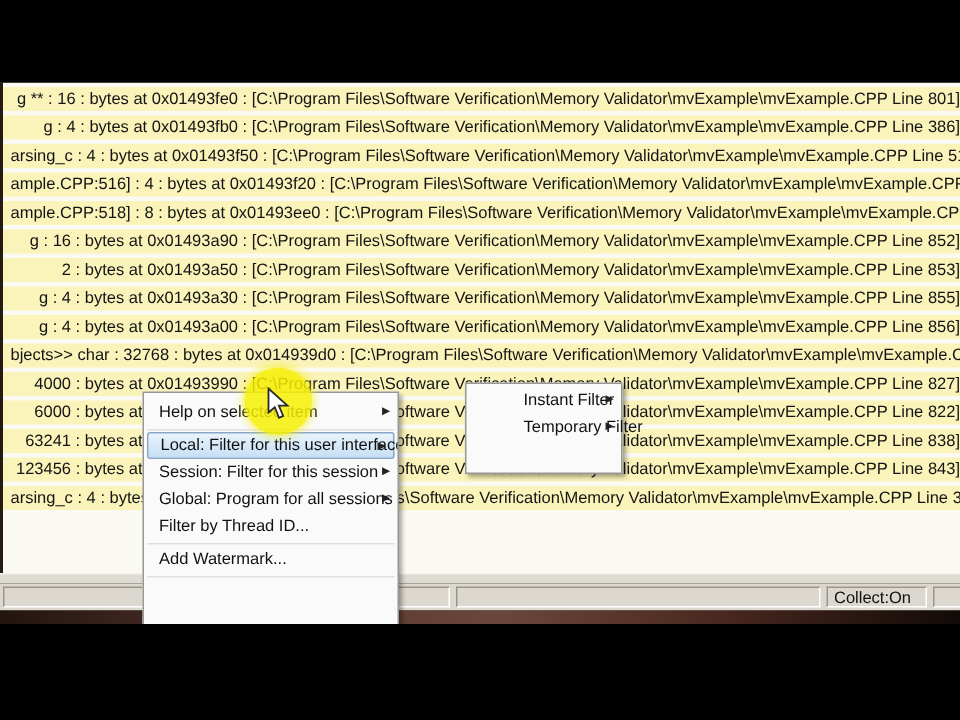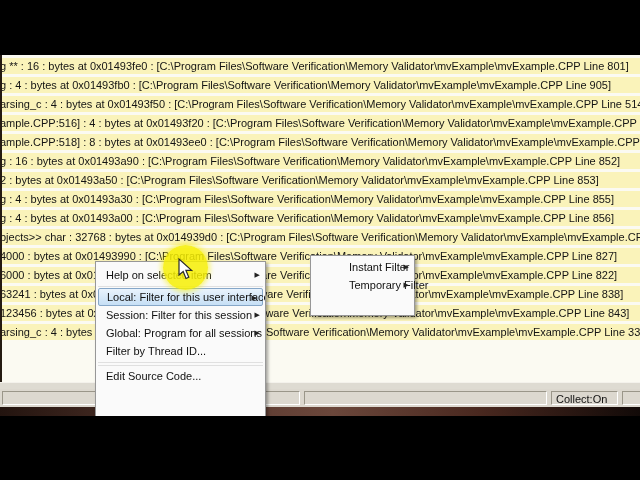--- a/index.html
+++ b/index.html
@@ -5,21 +5,21 @@
   * { margin:0; padding:0; box-sizing:border-box; }
   html,body { width:640px; height:480px; overflow:hidden; background:#6d6a63;
               font-family:"Liberation Sans", sans-serif; }
   #stage { position:relative; width:640px; height:480px; background:#000; }
 
   
   .list { position:absolute; left:0; top:55px; width:640px; height:327px;
           background:#fbfaf2; padding-top:3px; overflow:hidden; z-index:1; }
   .row { height:16px; margin:0 0 3px 0; background:#faf3ba; color:#141414;
          font-size:11px; line-height:16px; white-space:nowrap; overflow:hidden;
-         padding-left:0; }
+         padding-left:7px;text-align:right; }
   .left-crop { position:absolute; left:0; top:55px; width:2px; height:327px;
                background:#241a12; z-index:2; }
 
   
   .hstrip { position:absolute; left:0; top:382px; width:640px; height:7px;
             background:#dedbd2; border-top:1px solid #f4f2ec; z-index:2; }
   .statusbar { position:absolute; left:0; top:389px; width:640px; height:18px;
                background:#dcd8cf; z-index:2; }
   .panel { position:absolute; top:2px; height:14px; background:#dcd8cf;
            border:1px solid; border-color:#9a9689 #ffffff #ffffff #9a9689;
@@ -56,21 +56,21 @@
   .lb-top { position:absolute; left:0; top:0; width:640px; height:55px; background:#000; z-index:9; }
   .lb-bottom { position:absolute; left:0; top:416px; width:640px; height:64px; background:#000; z-index:9; }
 </style>
 </head>
 <body>
 
 <div id="stage">
 
   <div class="list">
     <div class="row">g ** : 16 : bytes at 0x01493fe0 : [C:\Program Files\Software Verification\Memory Validator\mvExample\mvExample.CPP Line 801]</div>
-    <div class="row">g : 4 : bytes at 0x01493fb0 : [C:\Program Files\Software Verification\Memory Validator\mvExample\mvExample.CPP Line 905]</div>
+    <div class="row">g : 4 : bytes at 0x01493fb0 : [C:\Program Files\Software Verification\Memory Validator\mvExample\mvExample.CPP Line 386]</div>
     <div class="row">arsing_c : 4 : bytes at 0x01493f50 : [C:\Program Files\Software Verification\Memory Validator\mvExample\mvExample.CPP Line 514]</div>
     <div class="row">ample.CPP:516] : 4 : bytes at 0x01493f20 : [C:\Program Files\Software Verification\Memory Validator\mvExample\mvExample.CPP Line 516]</div>
     <div class="row">ample.CPP:518] : 8 : bytes at 0x01493ee0 : [C:\Program Files\Software Verification\Memory Validator\mvExample\mvExample.CPP Line 518]</div>
     <div class="row">g : 16 : bytes at 0x01493a90 : [C:\Program Files\Software Verification\Memory Validator\mvExample\mvExample.CPP Line 852]</div>
     <div class="row">2 : bytes at 0x01493a50 : [C:\Program Files\Software Verification\Memory Validator\mvExample\mvExample.CPP Line 853]</div>
     <div class="row">g : 4 : bytes at 0x01493a30 : [C:\Program Files\Software Verification\Memory Validator\mvExample\mvExample.CPP Line 855]</div>
     <div class="row">g : 4 : bytes at 0x01493a00 : [C:\Program Files\Software Verification\Memory Validator\mvExample\mvExample.CPP Line 856]</div>
     <div class="row">bjects&gt;&gt; char : 32768 : bytes at 0x014939d0 : [C:\Program Files\Software Verification\Memory Validator\mvExample\mvExample.CPP Line 860]</div>
     <div class="row">4000 : bytes at 0x01493990 : [C:\Program Files\Software Verification\Memory Validator\mvExample\mvExample.CPP Line 827]</div>
     <div class="row">6000 : bytes at 0x01493950 : [C:\Program Files\Software Verification\Memory Validator\mvExample\mvExample.CPP Line 822]</div>
@@ -106,24 +106,24 @@
       <span class="arr">▶</span>
     </div>
     <div class="mi">
       <span>Global: Program for all sessions</span>
       <span class="arr">▶</span>
     </div>
     <div class="mi">
       <span>Filter by Thread ID...</span>
     </div>
     <div class="msep"></div>
+    <div class="mi">
+      <span>Add Watermark...</span>
+    </div>
     <div class="msep"></div>
-    <div class="mi">
-      <span>Edit Source Code...</span>
-    </div>
     <div class="mi disabled">
       
     </div>
   </div>
 
   <div class="submenu">
     <div class="mi">
       <span>Instant Filter</span>
       <span class="arr">▶</span>
     </div>

